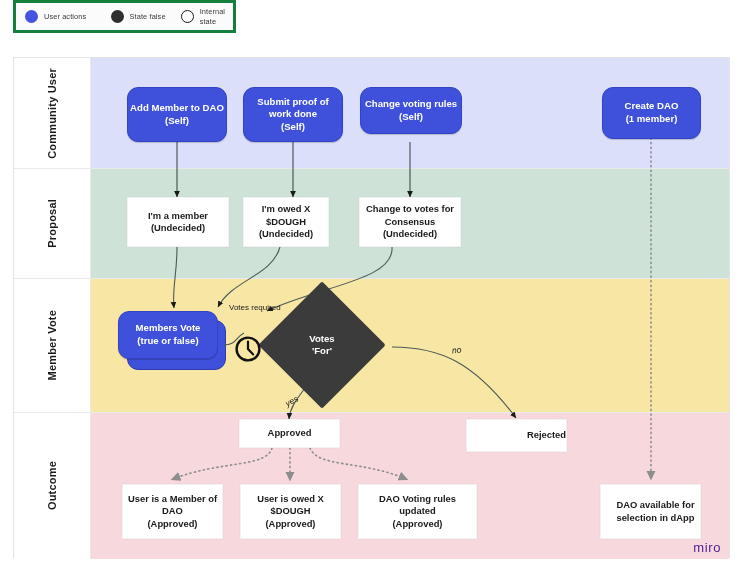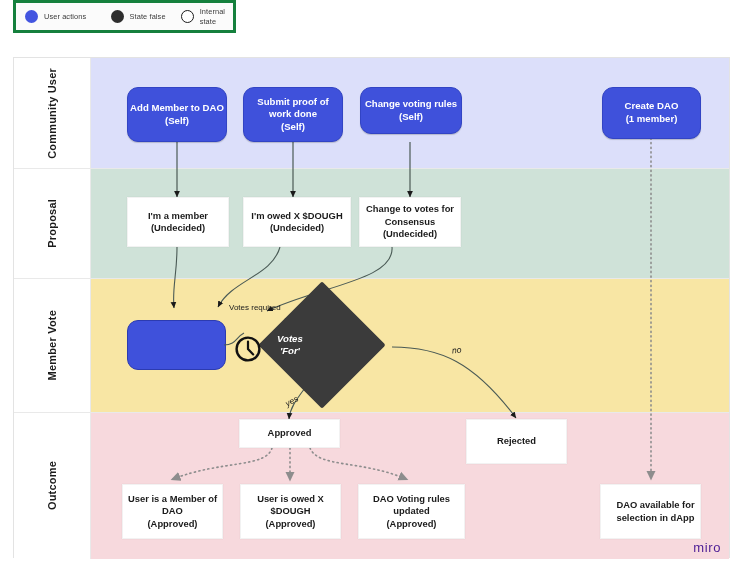--- a/index.html
+++ b/index.html
@@ -76,21 +76,21 @@
     border-radius: 11px; z-index: 2;
   }
   .node-state {
     background: #ffffff; color: #1b1b1b;
     font-size: 9.4px; font-weight: bold;
     border: 1px solid #f2f2f2;
     box-shadow: 0 0 1px rgba(0,0,0,.10);
     z-index: 4;
   }
   .node-diamond {
-    z-index: 4; display: flex; align-items: center; justify-content: flex-start; font-style: italic;
+    z-index: 4; display: flex; align-items: center; justify-content: center;
   }
   .node-diamond .dmd {
     position: absolute; inset: 0; background: #3b3b3b; transform: rotate(45deg);
     border-radius: 2px;
   }
   .node-diamond .dmd-text {
     position: relative; color: #ffffff; font-size: 9.6px; font-weight: bold;
     text-align: center; line-height: 1.3; z-index: 2;
   }
 
@@ -206,28 +206,31 @@
   <div class="node node-action" style="left:360px;top:87px;width:102px;height:47px;">
     <span>Change voting rules<br>(Self)</span>
   </div>
   <div class="node node-action" style="left:602px;top:87px;width:99px;height:52px;">
     <span>Create DAO<br>(1 member)</span>
   </div>
 
   <div class="node node-state" style="left:127px;top:197px;width:102px;height:50px;">
     <span>I'm a member<br>(Undecided)</span>
   </div>
-  <div class="node node-state" style="left:243px;top:197px;width:108px;height:50px;">
+  <div class="node node-state" style="left:243px;top:197px;width:86px;height:50px;">
     <span>I'm owed X $DOUGH<br>(Undecided)</span>
   </div>
   <div class="node node-state" style="left:359px;top:197px;width:102px;height:50px;">
     <span>Change to votes for<br>Consensus<br>(Undecided)</span>
   </div>
 
   <div class="node-stack-back" style="left:127px;top:320px;width:97px;height:48px;"></div>
+  <div class="node node-action" style="left:118px;top:311px;width:100px;height:48px;">
+    <span>Members Vote<br>(true or false)</span>
+  </div>
 
   <div class="clock" style="left:234px;top:335px;width:28px;height:28px;">
     <svg width="28" height="28" viewBox="0 0 28 28">
       <circle cx="14" cy="14" r="11.4" fill="none" stroke="#111111" stroke-width="2.4"></circle>
       <path d="M14,6.6 L14,14 L19.2,19.4" fill="none" stroke="#111111" stroke-width="2.2" stroke-linecap="round"></path>
     </svg>
   </div>
 
   <div class="edge-label" style="left:229px;top:303px;">Votes required</div>
 
@@ -235,31 +238,31 @@
     <span class="dmd"></span>
     <span class="dmd-text">Votes<br>'For'</span>
   </div>
 
   <div class="edge-label italic" style="left:285px;top:396px;transform:rotate(-28deg);">yes</div>
   <div class="edge-label italic" style="left:452px;top:345px;transform:rotate(-6deg);">no</div>
 
   <div class="node node-state" style="left:239px;top:419px;width:101px;height:29px;">
     <span>Approved</span>
   </div>
-  <div class="node node-state" style="left:466px;top:419px;width:101px;height:45px;">
+  <div class="node node-state" style="left:466px;top:419px;width:101px;height:33px;justify-content:flex-end;">
     <span>Rejected</span>
   </div>
 
   <div class="node node-state" style="left:122px;top:484px;width:101px;height:55px;">
     <span>User is a Member of<br>DAO<br>(Approved)</span>
   </div>
   <div class="node node-state" style="left:240px;top:484px;width:101px;height:55px;">
     <span>User is owed X<br>$DOUGH<br>(Approved)</span>
   </div>
-  <div class="node node-state" style="left:358px;top:484px;width:107px;height:55px;">
+  <div class="node node-state" style="left:358px;top:484px;width:119px;height:55px;">
     <span>DAO Voting rules<br>updated<br>(Approved)</span>
   </div>
   <div class="node node-state" style="left:600px;top:484px;width:101px;height:55px;padding-left:10px;">
     <span>DAO available for<br>selection in dApp</span>
   </div>
 
   <div class="watermark">miro</div>
 
 </div>
 

